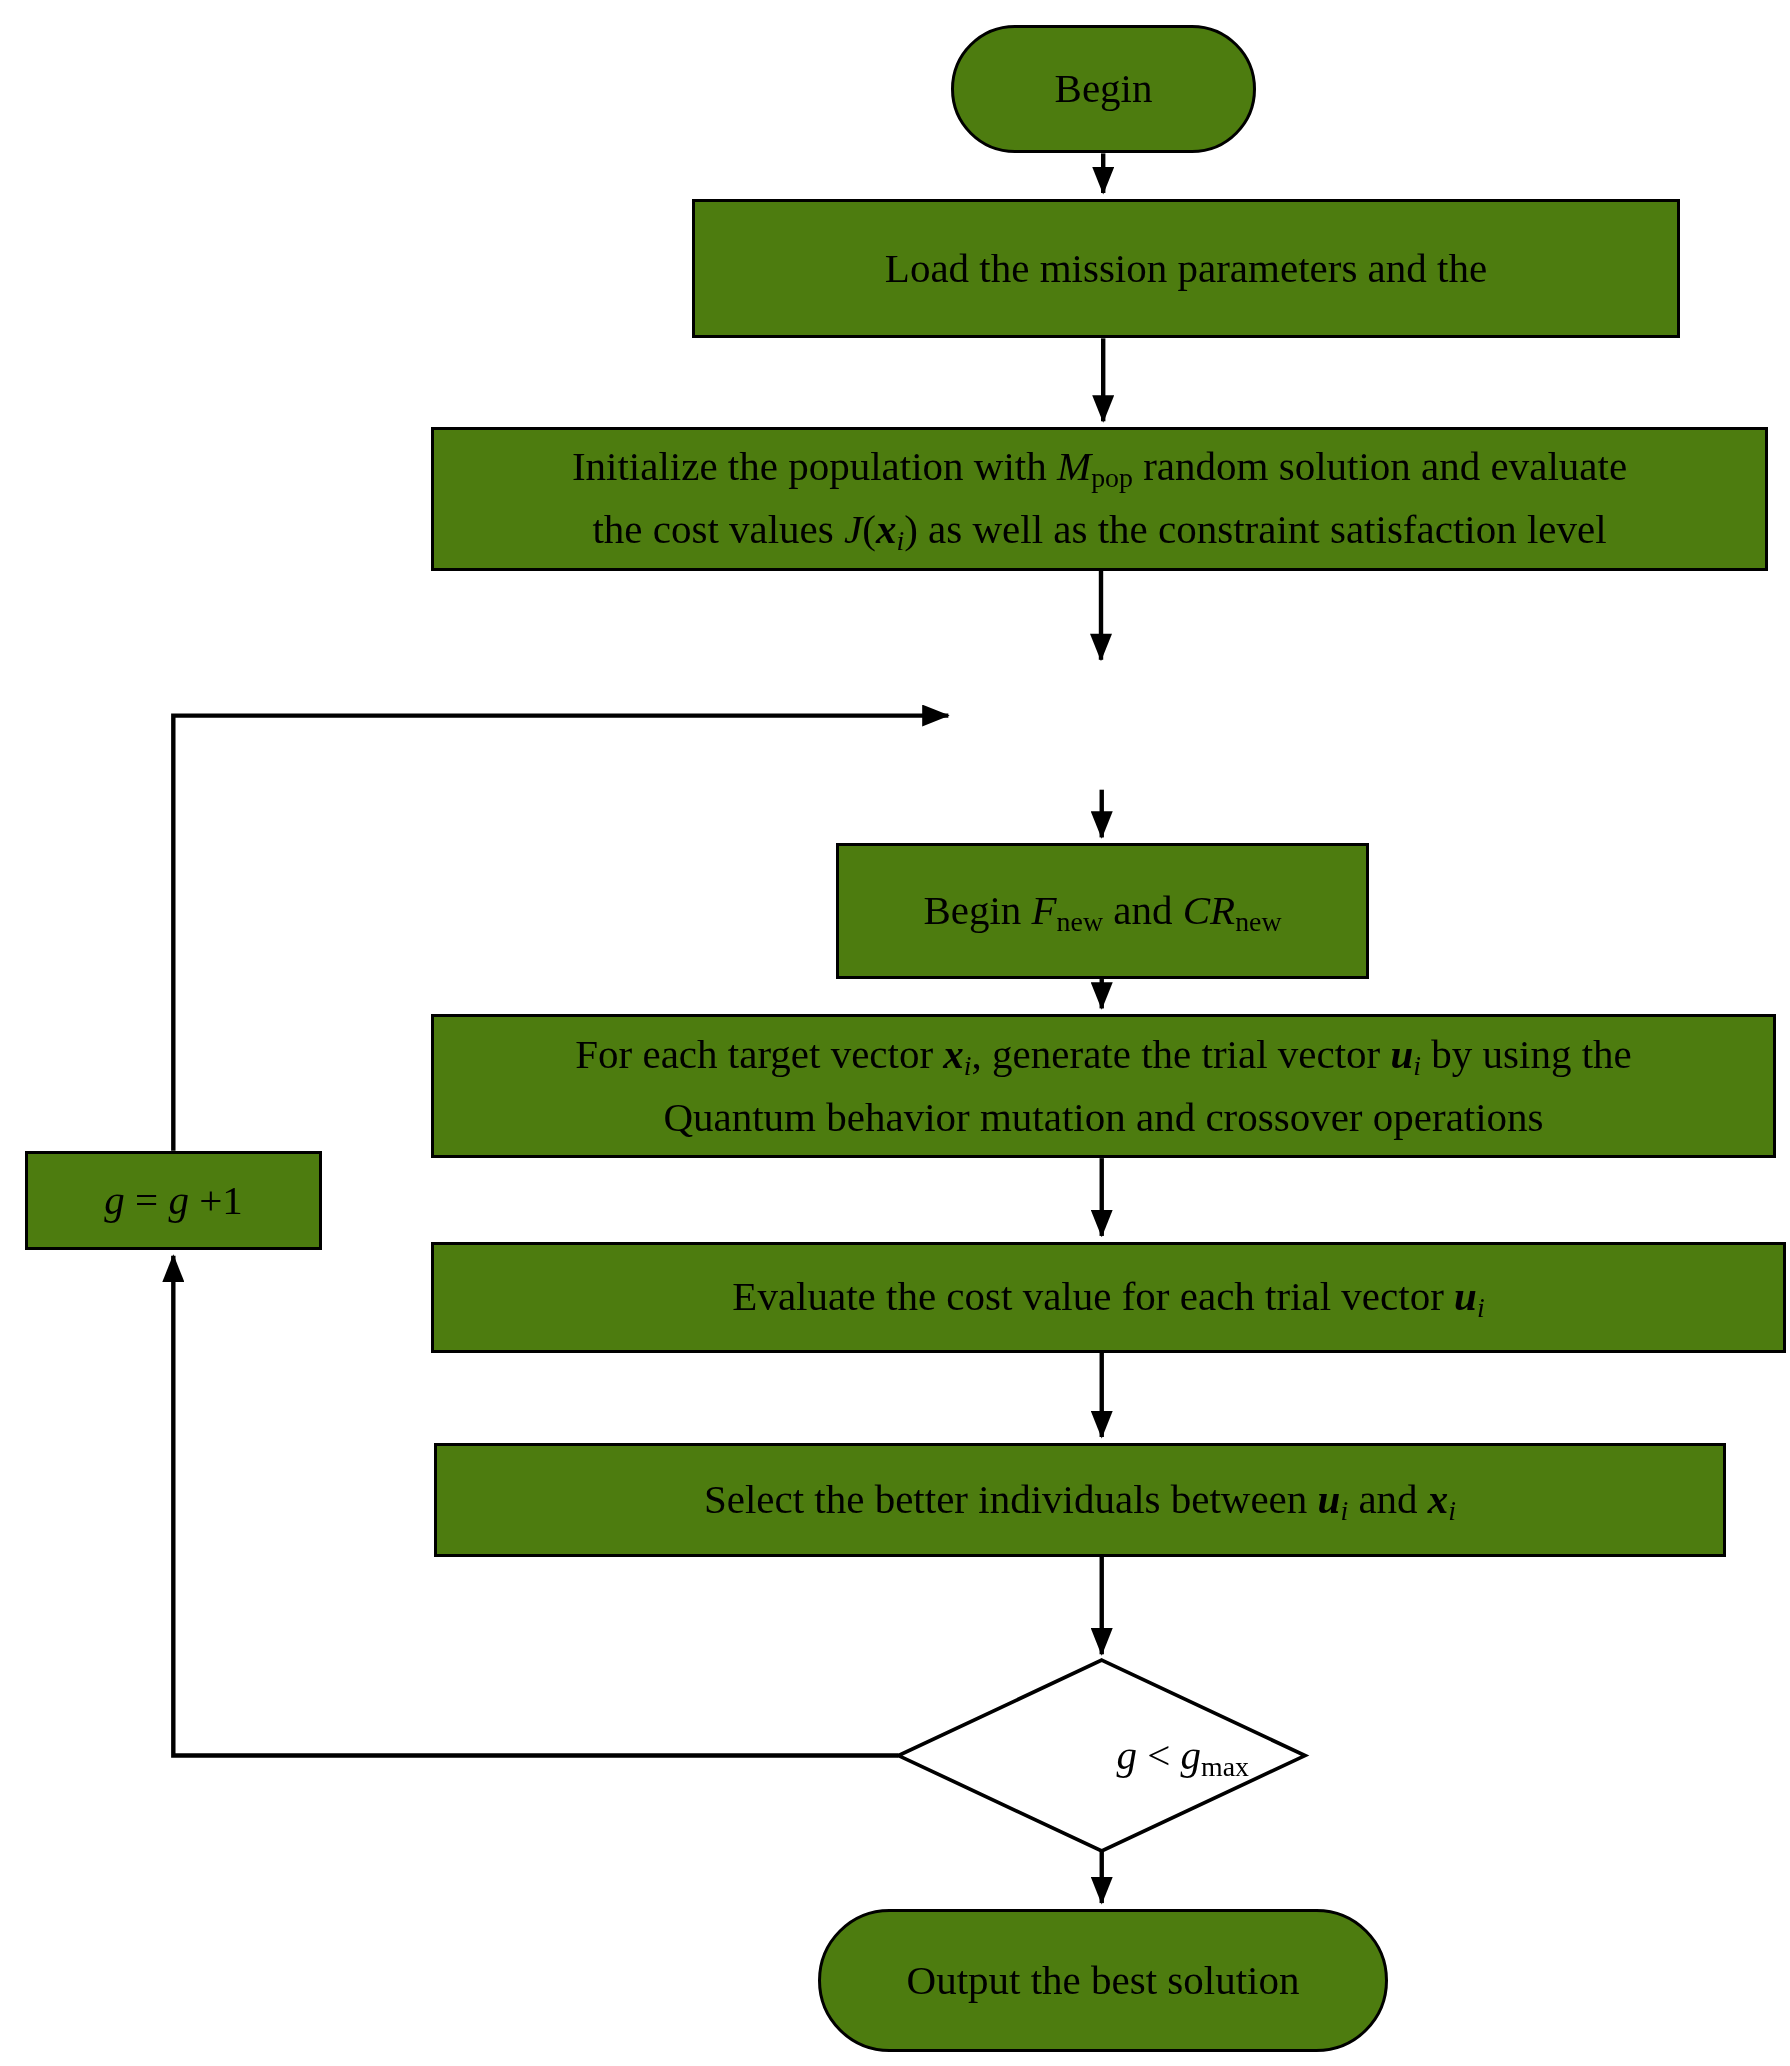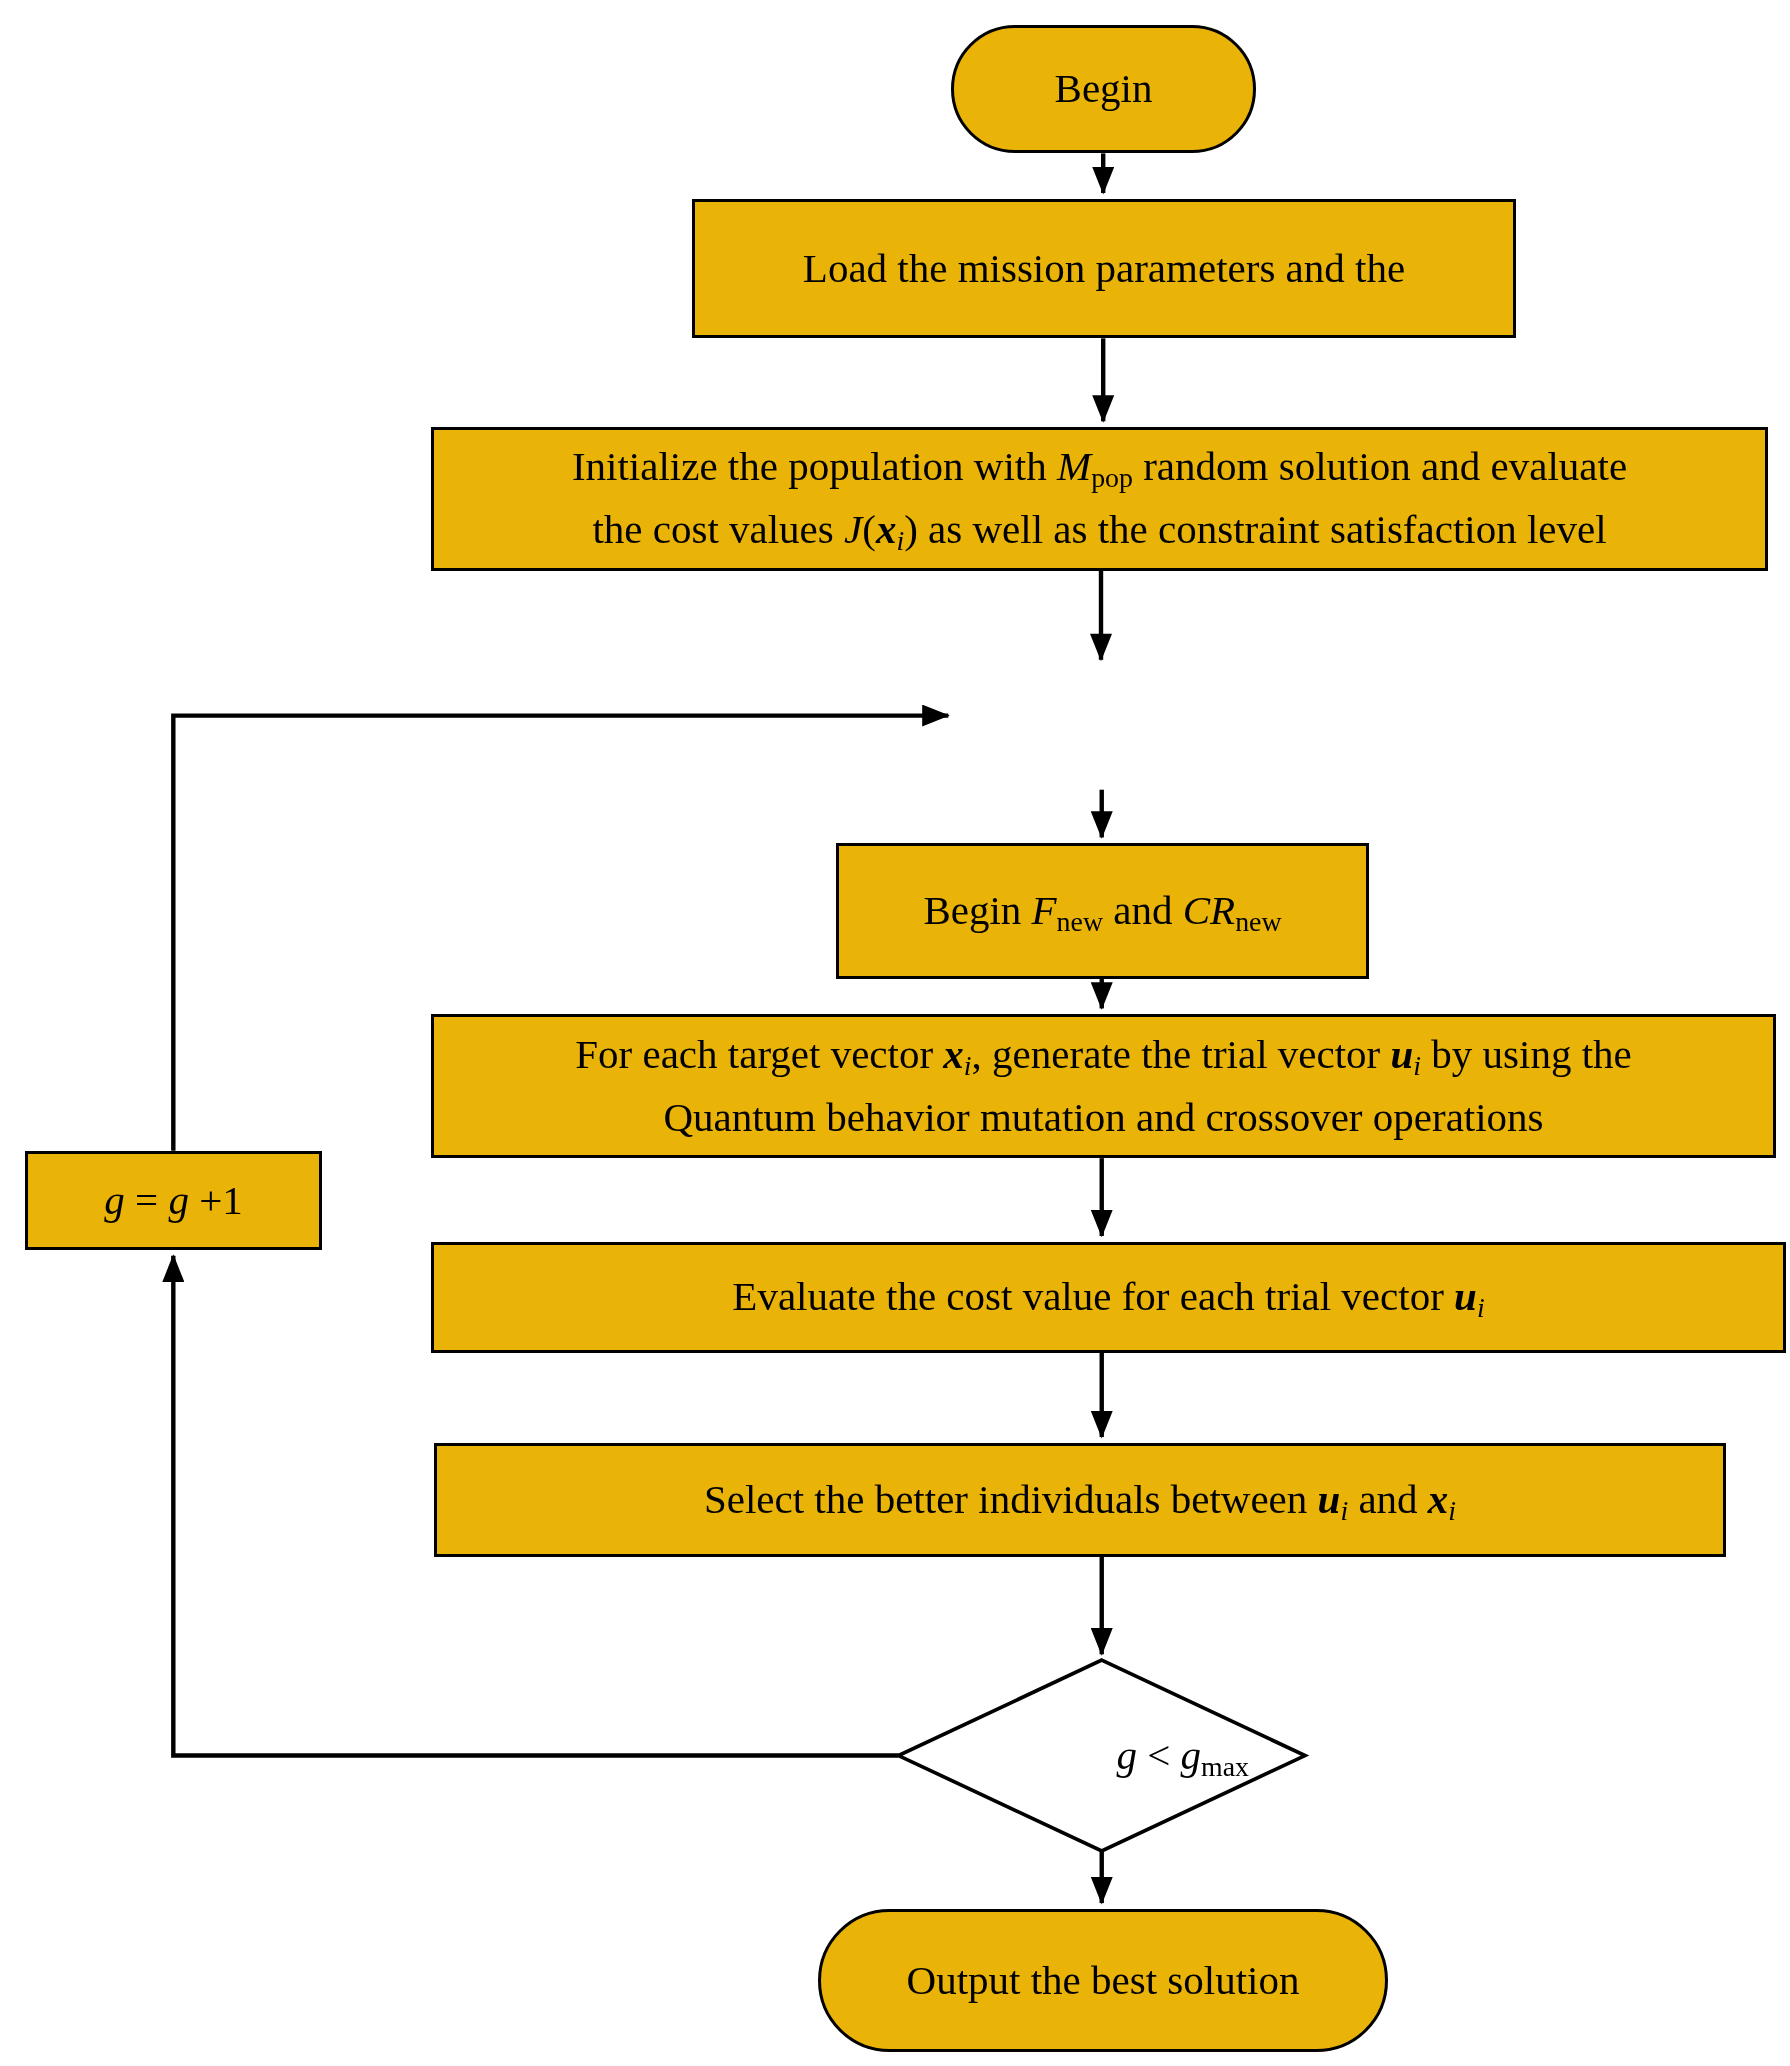--- a/index.html
+++ b/index.html
@@ -12,21 +12,21 @@
     overflow:hidden;
   }
   .edges{position:absolute;left:0;top:0;}
   .node{
     position:absolute;
     display:flex;flex-direction:column;
     justify-content:center;align-items:center;
     text-align:center;
     font-size:41px;line-height:1.5;
     box-sizing:border-box;
-    background:#eab308;
+    background:#4d7c0f;
   }
   .rect{border:3.7px solid #000000;}
   .stadium{border:3.7px solid #000000;}
   .plain{background:transparent;align-items:flex-end;}
   .tline{white-space:nowrap;}
   .run-n{font-style:normal;}
   .run-i{font-style:italic;}
   .run-bi{font-style:italic;font-weight:700;}
   .run-sub{font-size:68%;vertical-align:-0.25em;}
   .run-subi{font-size:68%;vertical-align:-0.25em;font-style:italic;}
@@ -55,21 +55,21 @@
     <path d="M1224 2392 L236 2392 L236 1711" stroke="#000000" stroke-width="6" fill="none" marker-end="url(#ah)"></path>
     <path d="M236 1568 L236 975 L1292 975" stroke="#000000" stroke-width="6" fill="none" marker-end="url(#ah)"></path>
 
     <polygon points="1501,2262 1778,2392 1501,2522 1224,2392" fill="#ffffff" stroke="#000000" stroke-width="5"></polygon>
   </svg>
 
   <div class="node stadium" style="left:951px;top:25px;width:305px;height:128px;border-radius:65px;">
       <div class="tline"><span class="run-n">Begin</span></div>
     </div>
 
-  <div class="node rect" style="left:692px;top:199px;width:824px;height:139px;">
+  <div class="node rect" style="left:692px;top:199px;width:988px;height:139px;">
       <div class="tline"><span class="run-n">Load the mission parameters and the</span></div>
     </div>
 
   <div class="node rect" style="left:431px;top:427px;width:1337px;height:144px;text-align:center;">
       <div class="tline"><span class="run-n">Initialize the population with </span><span class="run-i">M</span><span class="run-sub">pop</span><span class="run-n"> random solution and evaluate</span></div>
       <div class="tline"><span class="run-n">the cost values </span><span class="run-i">J</span><span class="run-n">(</span><span class="run-bi">x</span><span class="run-subi">i</span><span class="run-n">) as well as the constraint satisfaction level</span></div>
     </div>
 
 
   <div class="node rect" style="left:836px;top:843px;width:533px;height:136px;">

